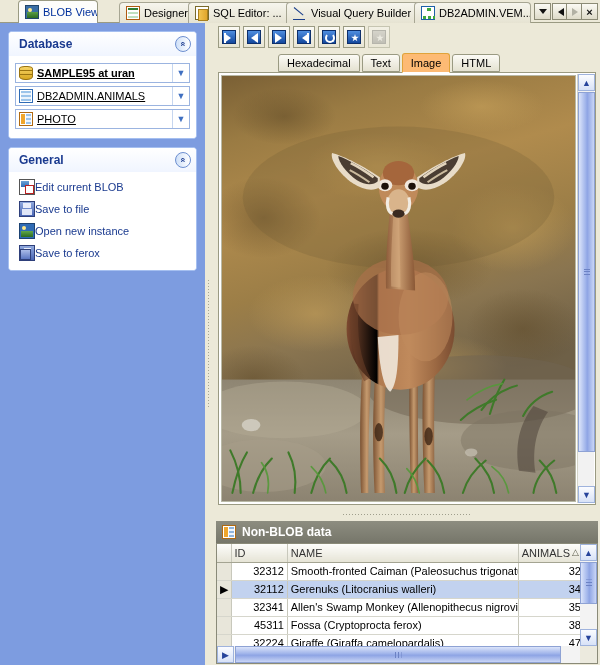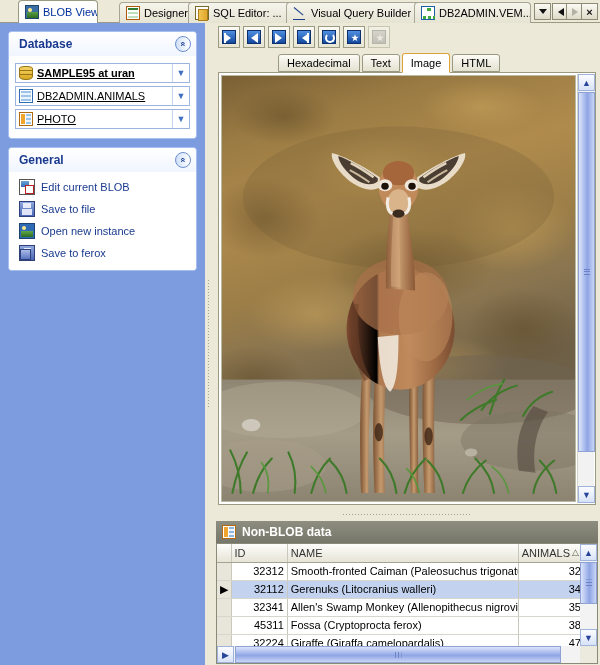--- a/index.html
+++ b/index.html
@@ -142,21 +142,21 @@
   .combo-text { flex: 1; font-size: 11px; color: #000; white-space: nowrap; overflow: hidden; text-decoration: underline; }
   .combo-text.bold { font-weight: bold; }
   .combo-arrow {
     width: 17px; height: 18px; flex: 0 0 17px;
     display:flex; align-items:center; justify-content:center;
     border-left: 1px solid #c6d6ef;
     color: #3f6fc0; font-size: 9px;
   }
 
   .gen-item {
-    display: flex; align-items: center; gap: 6px;
+    display: flex; align-items: center; gap: 0;
     height: 22px; padding-left: 4px;
     color: #1a3a8f; font-size: 11px;
     cursor: pointer;
   }
   .gen-ico { width: 16px; height: 16px; flex: 0 0 16px; position: relative; }
   .ico-editblob { background:#fff; border:1px solid #555; }
   .ico-editblob::before { content:""; position:absolute; left:1px; top:1px; width:8px; height:6px;
      background: linear-gradient(to bottom,#6aa3d8,#2f6bb5); }
   .ico-editblob::after { content:""; position:absolute; right:0px; bottom:0px; width:7px; height:7px;
      background:#fff; border:1px solid #b22; color:#b22; }
@@ -230,21 +230,21 @@
     display:flex; align-items:center;
     font-size: 11px; color:#000;
     background: linear-gradient(to bottom,#fcfbf6,#e4e1d0);
     border: 1px solid #9a9a82;
     border-radius: 3px 3px 0 0;
     margin-right: 2px;
     cursor: default;
   }
   .stab.active {
     height: 20px;
-    background: #ffffff;
+    background: #fdba74;
     border-color: #e0a33a;
     border-bottom-color: #fff;
     color: #000;
     position: relative; z-index: 3;
   }
 
   
   #viewer {
     position: absolute; left: 4px; top: 49px; right: 4px; bottom: 3px;
     background: #fff;

